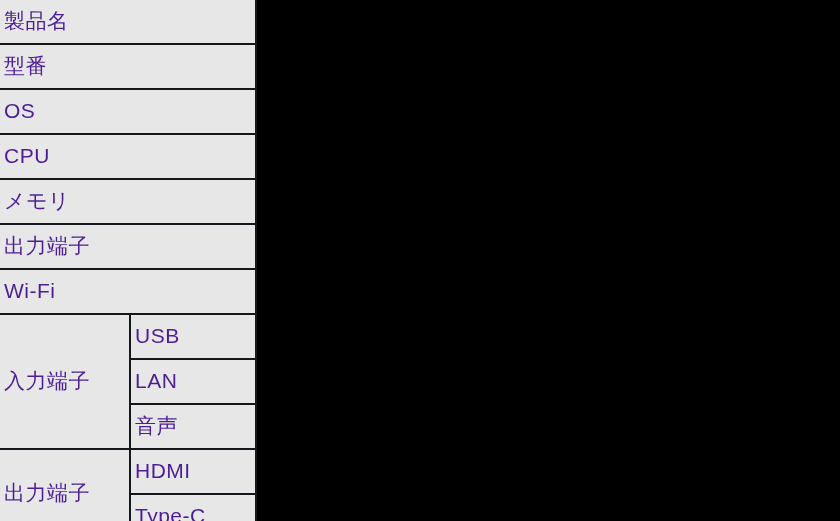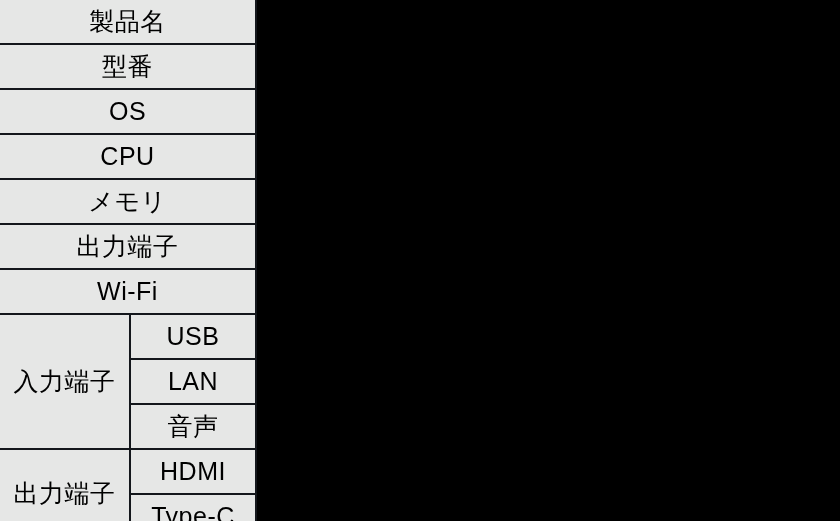--- a/index.html
+++ b/index.html
@@ -35,24 +35,24 @@
   table.spec-table {
     width: 256px;
     height: 521px;
     border-collapse: collapse;
     table-layout: fixed;
     background: #e6e7e6;
   }
 
   table.spec-table td {
     background: #e6e7e6;
-    color: #000000;
-    text-align: center;
+    color: #4c1d95;
+    text-align: left;
     vertical-align: middle;
-    font-size: 25px;
+    font-size: 21px;
     font-weight: 400;
     letter-spacing: 0.5px;
     line-height: 1.15;
     padding: 0 4px;
     border-top: 2px solid #14171c;
     border-bottom: 2px solid #14171c;
     border-left: 2px solid #14171c;
     border-right: 2px solid #14171c;
     white-space: nowrap;
     overflow: hidden;

